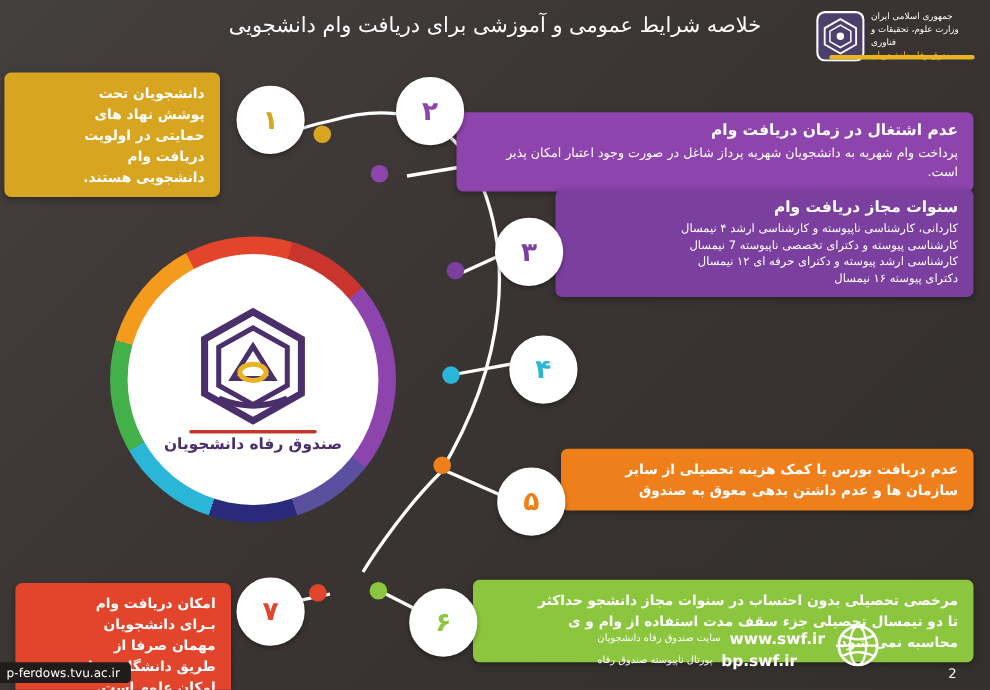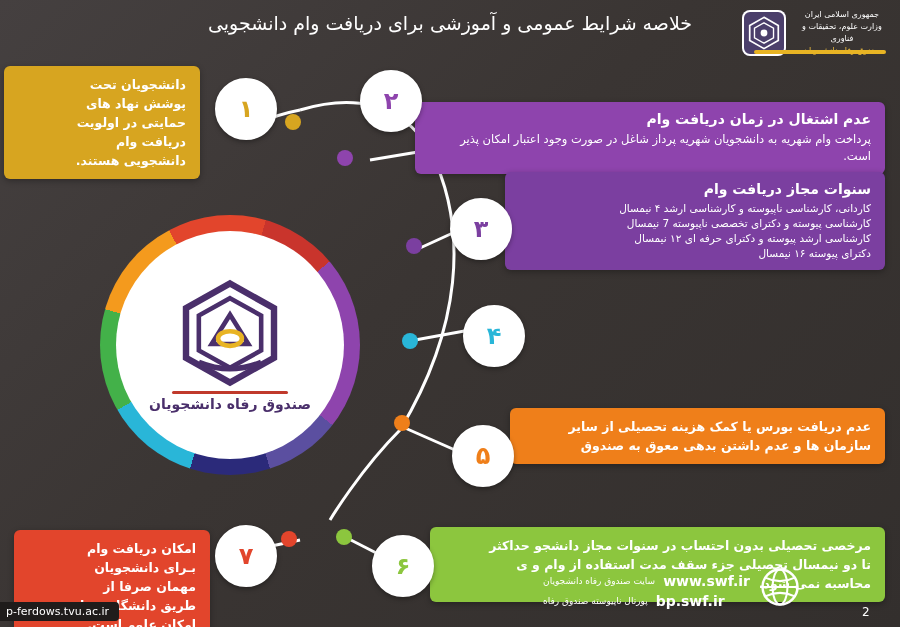--- a/index.html
+++ b/index.html
@@ -27,21 +27,21 @@
     position:absolute;top:4px;right:8px;width:150px;height:58px;
     display:flex;align-items:center;justify-content:flex-end;gap:6px;
   }
   .logo-top .badge{
     width:46px;height:46px;border-radius:8px;background:#4b3f6b;
     display:flex;align-items:center;justify-content:center;
     box-shadow:0 0 0 2px #ffffff inset;
   }
   .logo-top .badge svg{width:34px;height:34px;}
   .logo-top .lt-text{
-    color:#ffffff;font-size:8px;line-height:12px;text-align:center;direction:rtl;
+    color:#ffffff;font-size:8px;line-height:12px;text-align:left;direction:rtl;
   }
   .logo-top .lt-text .l2{color:#f0c040;}
   .logo-underline{
     position:absolute;top:50px;right:14px;width:132px;height:4px;
     background:#e8b424;border-radius:2px;
   }
 
   
   .center-wrap{position:absolute;left:100px;top:215px;width:260px;height:260px;}
   .ring{

